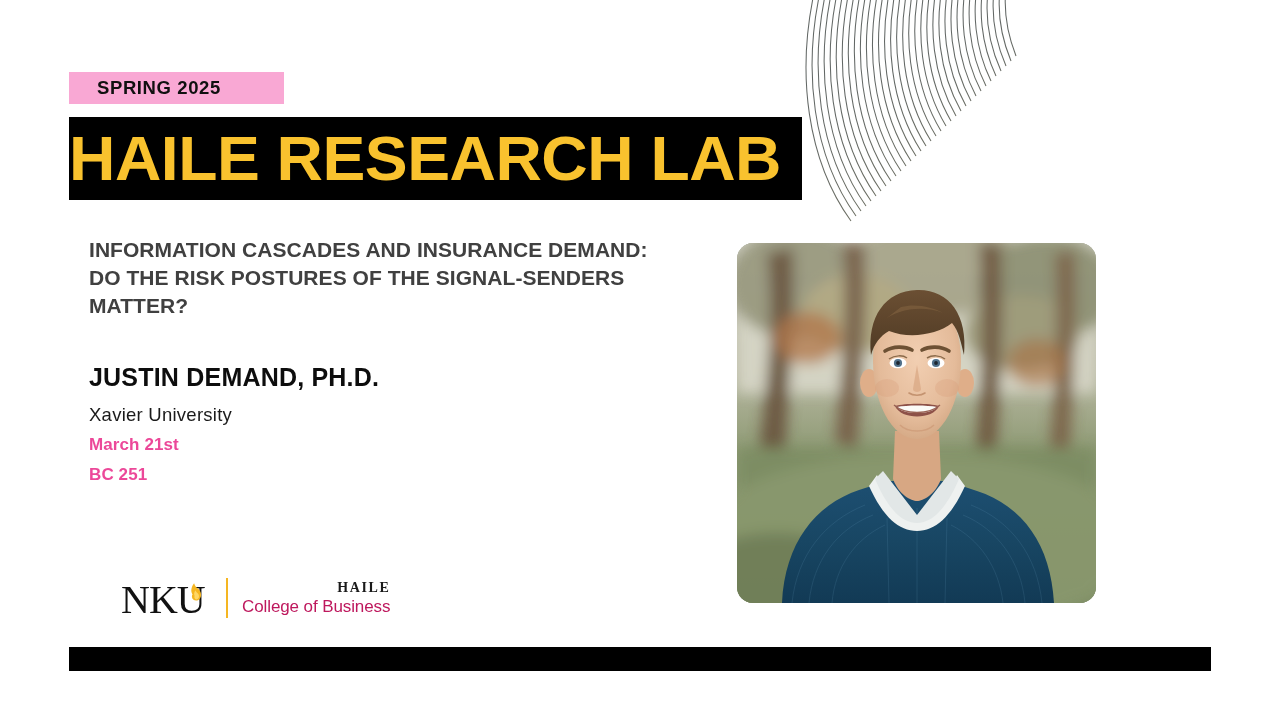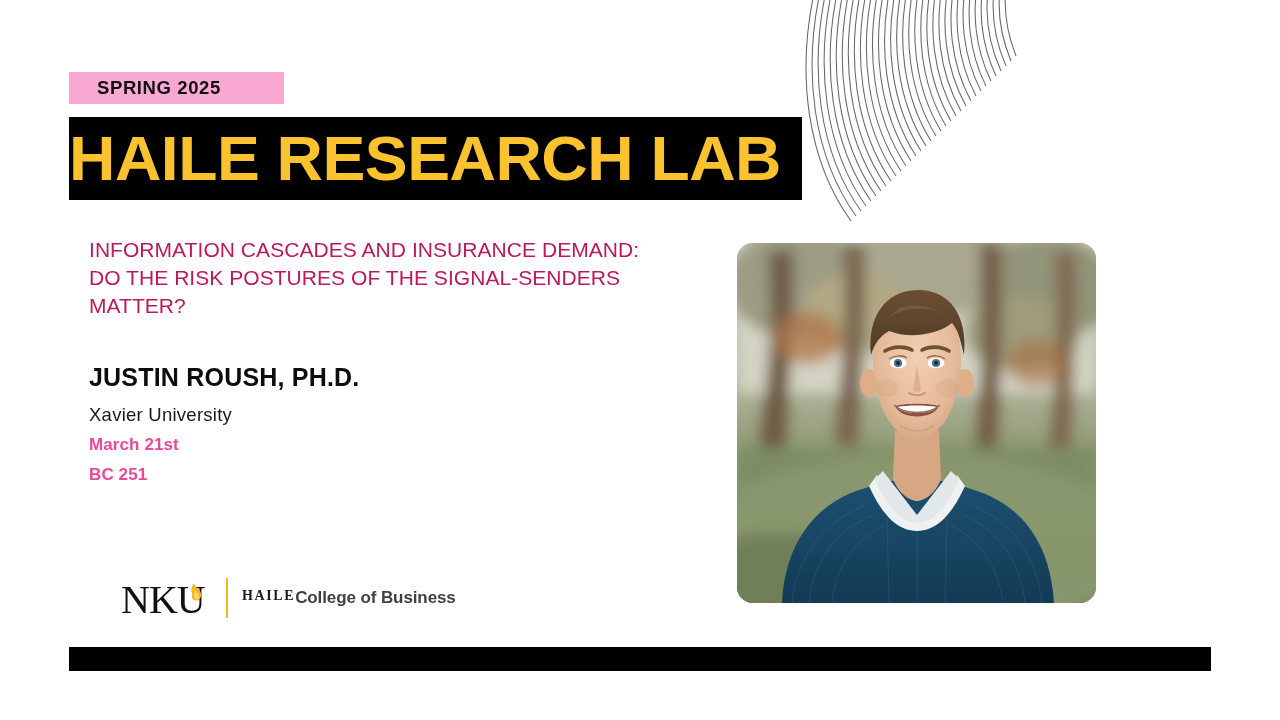--- a/index.html
+++ b/index.html
@@ -76,24 +76,24 @@
   
   #content-column {
     position: absolute;
     left: 89px;
     top: 236px;
     width: 600px;
   }
 
   #talk-title {
     font-size: 21px;
-    font-weight: 400;
+    font-weight: 700;
     line-height: 1.33;
     letter-spacing: 0.05px;
-    color: #be185d;
+    color: #404040;
     margin: 0;
     max-width: 585px;
   }
 
   #speaker-block { margin-top: 42px; }
 
   #speaker-name {
     font-size: 25px;
     font-weight: 700;
     letter-spacing: 0.2px;
@@ -127,34 +127,34 @@
     margin-left: 28px;
   }
   #nku-mark { position: relative; width: 98px; height: 48px; }
   #nku-mark svg { display: block; }
   #logo-divider {
     width: 2px;
     height: 40px;
     background: #F5B622;
     margin: 0 14px 0 6px;
   }
-  #logo-wordmark { display: flex; flex-direction: row; justify-content: center; }
+  #logo-wordmark { display: flex; flex-direction: column; justify-content: center; align-items: flex-end; }
   #haile-word {
     font-family: "Liberation Serif", serif;
     font-size: 14px;
     font-weight: 700;
     letter-spacing: 1.6px;
     color: #1a1a1a;
     line-height: 1.25;
   }
   #college-word {
     font-size: 17px;
-    font-weight: 700;
+    font-weight: 400;
     letter-spacing: -0.1px;
-    color: #404040;
+    color: #be185d;
     line-height: 1.2;
     margin-top: 1px;
   }
 
   
   #speaker-photo {
     position: absolute;
     left: 737px;
     top: 243px;
     width: 359px;
@@ -241,21 +241,21 @@
 
 <div id="title-bar">
   <span class="title-text">HAILE RESEARCH LAB</span>
 </div>
 
 <div id="content-column">
 
   <h2 id="talk-title">INFORMATION CASCADES AND INSURANCE DEMAND: DO THE RISK POSTURES OF THE SIGNAL-SENDERS MATTER?</h2>
 
   <div id="speaker-block">
-    <div id="speaker-name">JUSTIN ROUSH, PH.D.</div>
+    <div id="speaker-name">JUSTIN DEMAND, PH.D.</div>
     <div class="speaker-line">Xavier University</div>
     <div class="detail-line">March 21st</div>
     <div class="detail-line">BC 251</div>
   </div>
 </div>
 
 <div id="brand-logo">
 
   <div id="nku-mark">
     <svg viewBox="0 0 98 48" xmlns="http://www.w3.org/2000/svg" aria-hidden="true">

